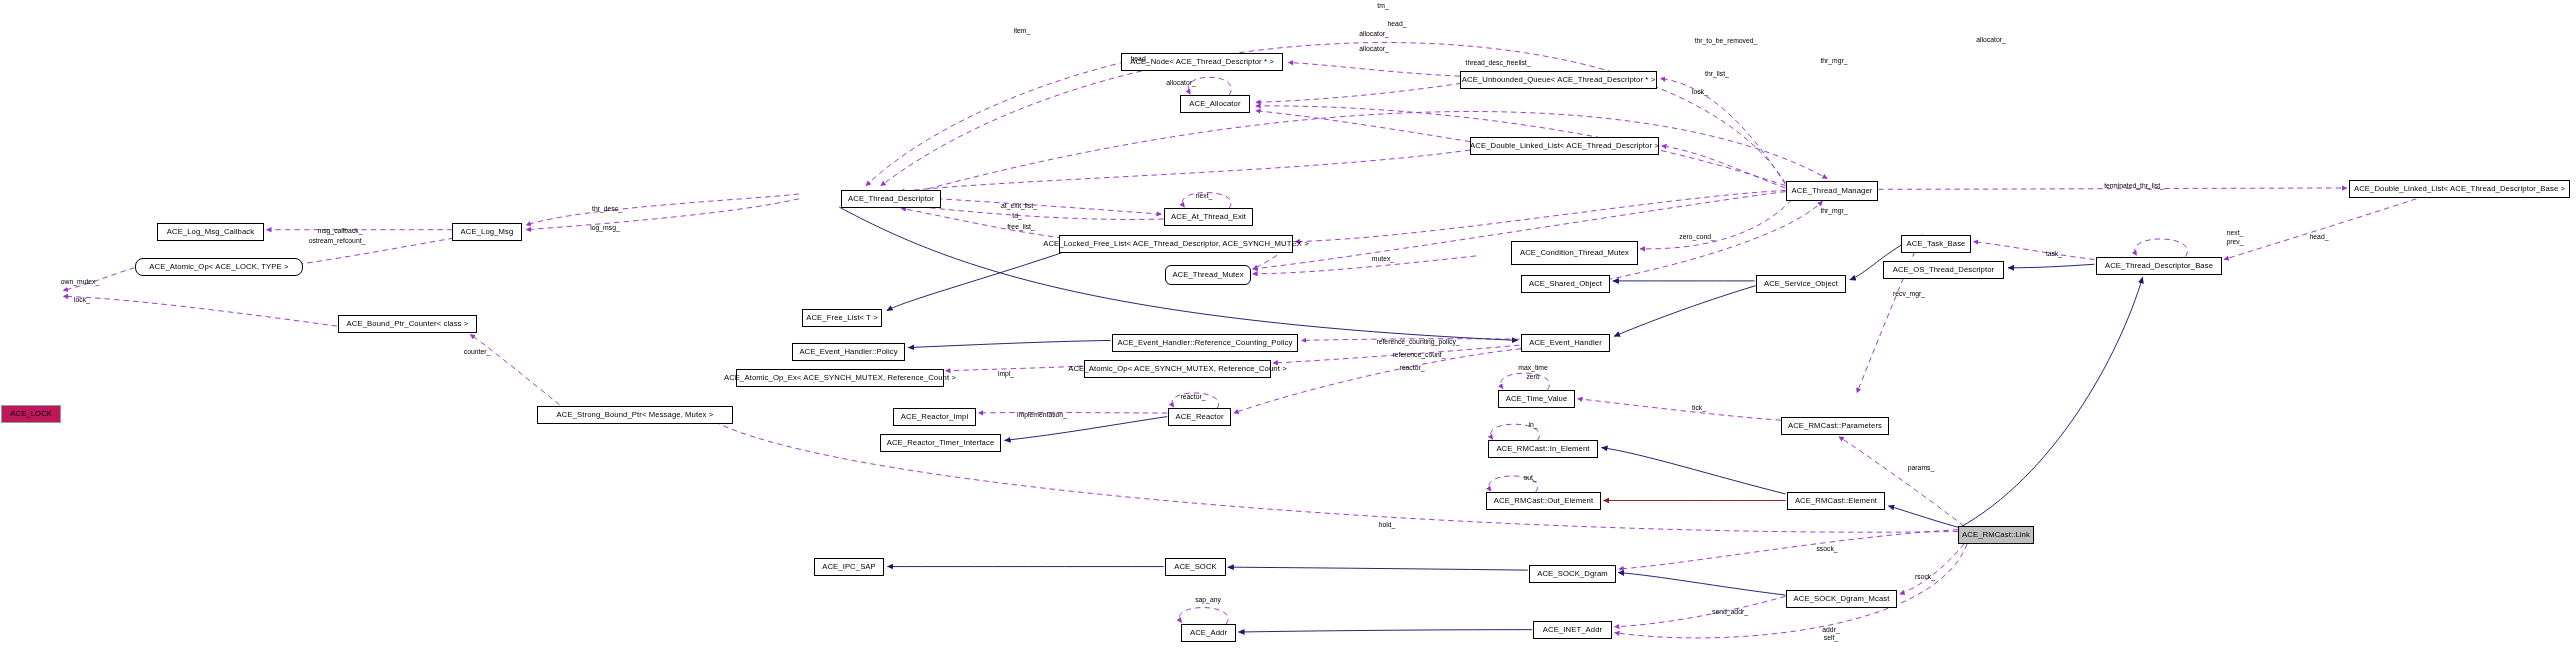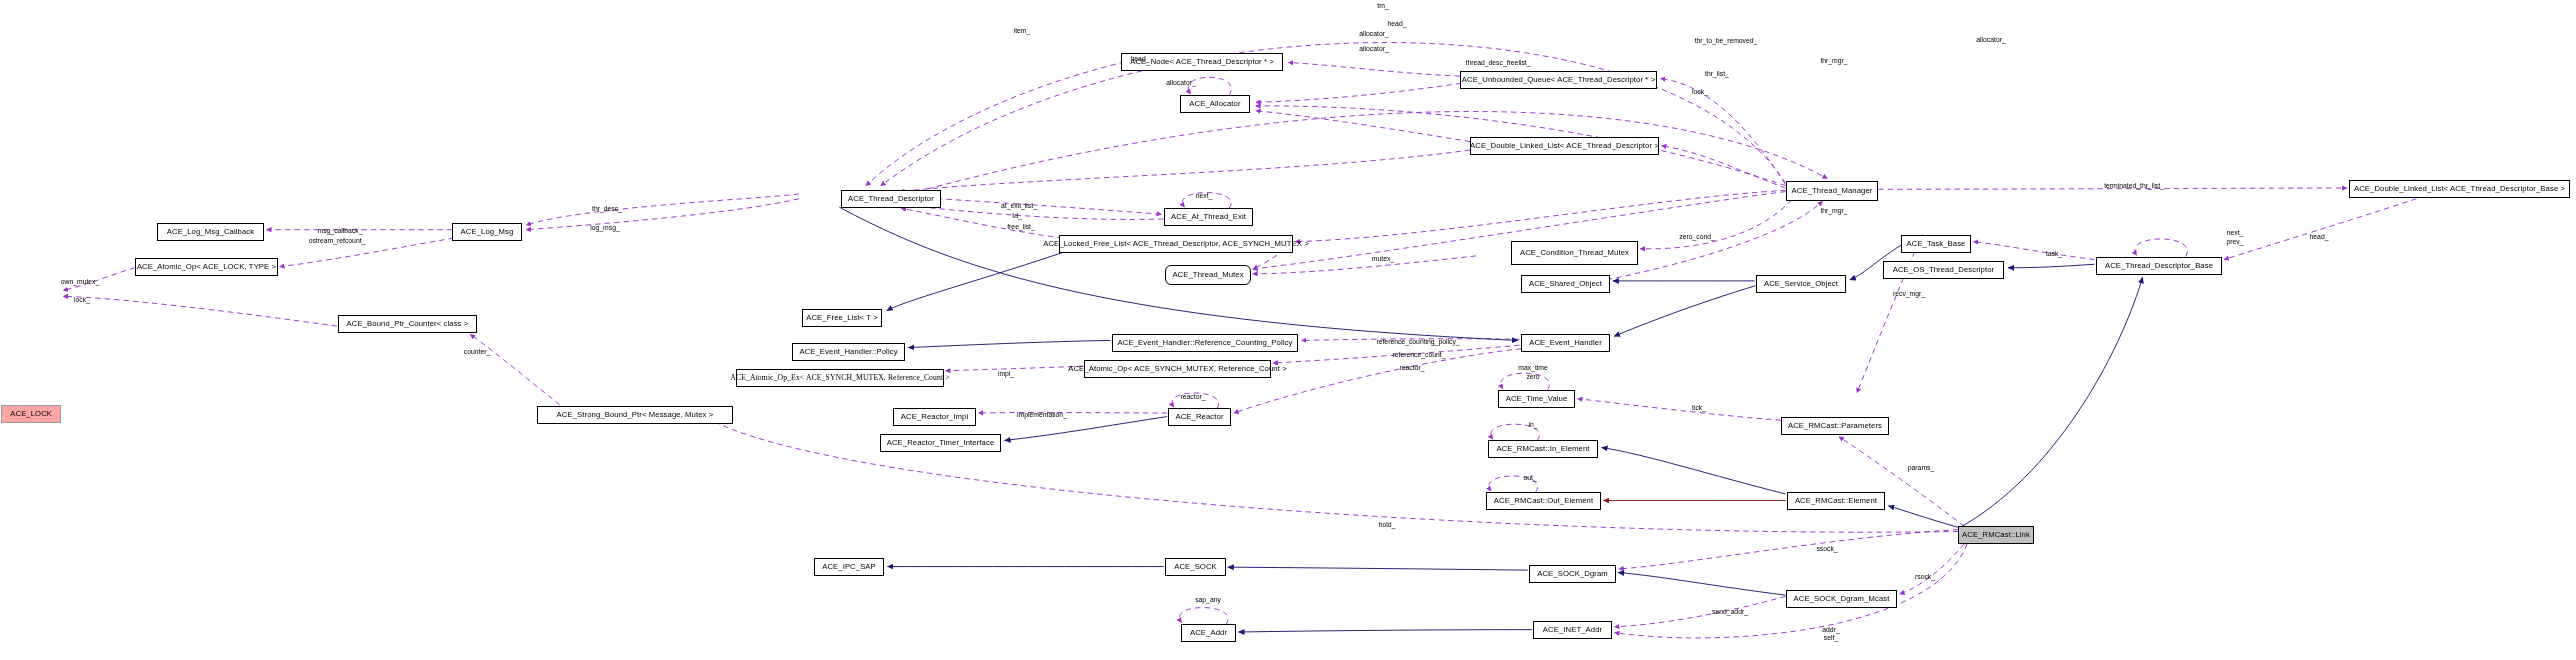--- a/index.html
+++ b/index.html
@@ -16,21 +16,21 @@
     font-size:7.7px;
     line-height:1;
     display:flex;
     align-items:center;
     justify-content:center;
     white-space:nowrap;
     padding:0 3px;
     letter-spacing:0.1px;
   }
   .node.highlight{background:#bfbfbf;border-color:#000000;}
-  .node.ghost{border-color:#9a9a9a;background:#fca5a5;}
+  .node.ghost{border-color:#9a9a9a;background:#be185d;}
   .elabel{
     position:absolute;
     font-family:"Liberation Sans",sans-serif;
     font-size:6.8px;
     color:#000000;
     white-space:pre;
     line-height:1.08;
     background:transparent;
   }
   .elabel.c{transform:translateX(-50%);}
@@ -190,28 +190,28 @@
     </g>
 
     <g fill="none" stroke="#8b1a1a" stroke-width="1.6" marker-end="url(#ah-r)">
 
       <path d="M3000,841 C2900,841 2800,841 2694,841"></path>
     </g>
   </svg>
 
   <div class="node ghost" style="left:1.2px;top:405px;width:60px;height:18px;">ACE_LOCK</div>
   <div class="node" style="left:157px;top:223px;width:107px;height:18px;">ACE_Log_Msg_Callback</div>
-  <div class="node" style="left:135px;top:258px;width:143px;height:18px;">ACE_Atomic_Op&lt; ACE_LOCK, TYPE &gt;</div>
+  <div class="node" style="left:135px;top:258px;width:168px;height:18px;border-radius:8px;">ACE_Atomic_Op&lt; ACE_LOCK, TYPE &gt;</div>
   <div class="node" style="left:452px;top:223px;width:70px;height:18px;">ACE_Log_Msg</div>
   <div class="node" style="left:338px;top:315px;width:139px;height:18px;">ACE_Bound_Ptr_Counter&lt; class &gt;</div>
   <div class="node" style="left:537px;top:406px;width:196px;height:18px;">ACE_Strong_Bound_Ptr&lt; Message, Mutex &gt;</div>
   <div class="node" style="left:798px;top:190px;width:100px;height:18px;margin-left:43px;">ACE_Thread_Descriptor</div>
   <div class="node" style="left:802px;top:309px;width:80px;height:18px;">ACE_Free_List&lt; T &gt;</div>
   <div class="node" style="left:792px;top:343px;width:113px;height:18px;">ACE_Event_Handler::Policy</div>
-  <div class="node" style="left:736px;top:369px;width:208px;height:18px;font-family:Liberation Serif, serif;">ACE_Atomic_Op_Ex&lt; ACE_SYNCH_MUTEX, Reference_Count &gt;</div>
+  <div class="node" style="left:736px;top:369px;width:208px;height:18px;">ACE_Atomic_Op_Ex&lt; ACE_SYNCH_MUTEX, Reference_Count &gt;</div>
   <div class="node" style="left:893px;top:408px;width:83px;height:18px;">ACE_Reactor_Impl</div>
   <div class="node" style="left:880px;top:434px;width:121px;height:18px;">ACE_Reactor_Timer_Interface</div>
   <div class="node" style="left:814px;top:558px;width:70px;height:18px;">ACE_IPC_SAP</div>
   <div class="node" style="left:1181px;top:624px;width:55px;height:18px;">ACE_Addr</div>
   <div class="node" style="left:1121px;top:53px;width:162px;height:18px;">ACE_Node&lt; ACE_Thread_Descriptor * &gt;</div>
   <div class="node" style="left:1180px;top:95px;width:70px;height:18px;">ACE_Allocator</div>
   <div class="node" style="left:1164px;top:208px;width:89px;height:18px;">ACE_At_Thread_Exit</div>
   <div class="node" style="left:1059px;top:235px;width:234px;height:18px;">ACE_Locked_Free_List&lt; ACE_Thread_Descriptor, ACE_SYNCH_MUTEX &gt;</div>
   <div class="node" style="left:1165px;top:265px;width:86px;height:20px;border-radius:6px;">ACE_Thread_Mutex</div>
   <div class="node" style="left:1112px;top:334px;width:186px;height:18px;">ACE_Event_Handler::Reference_Counting_Policy</div>

